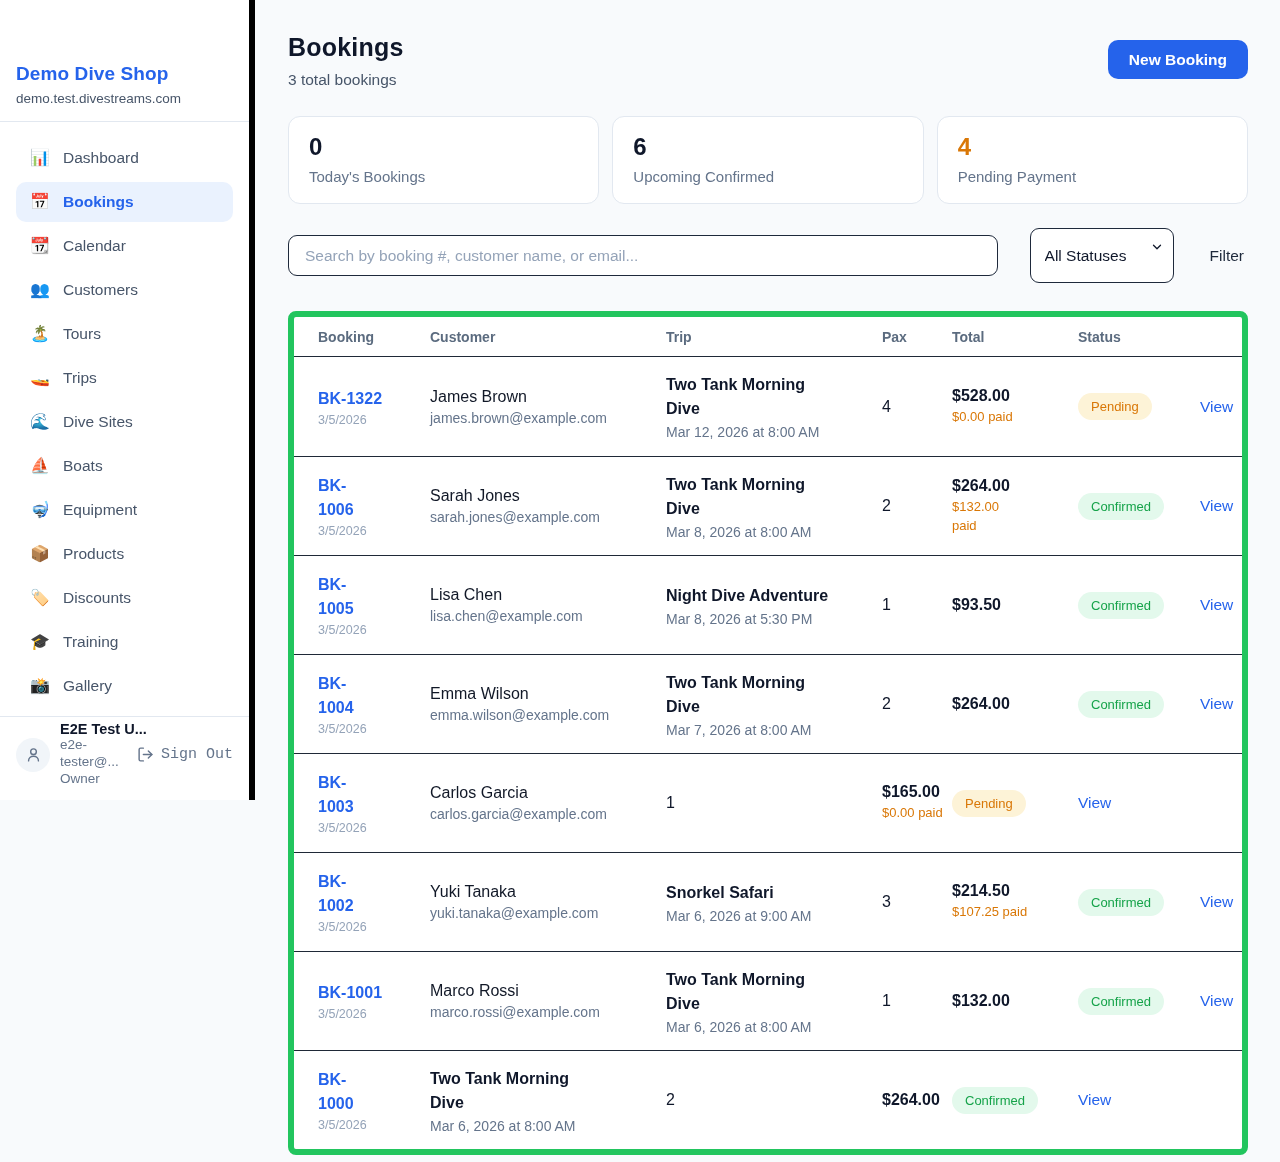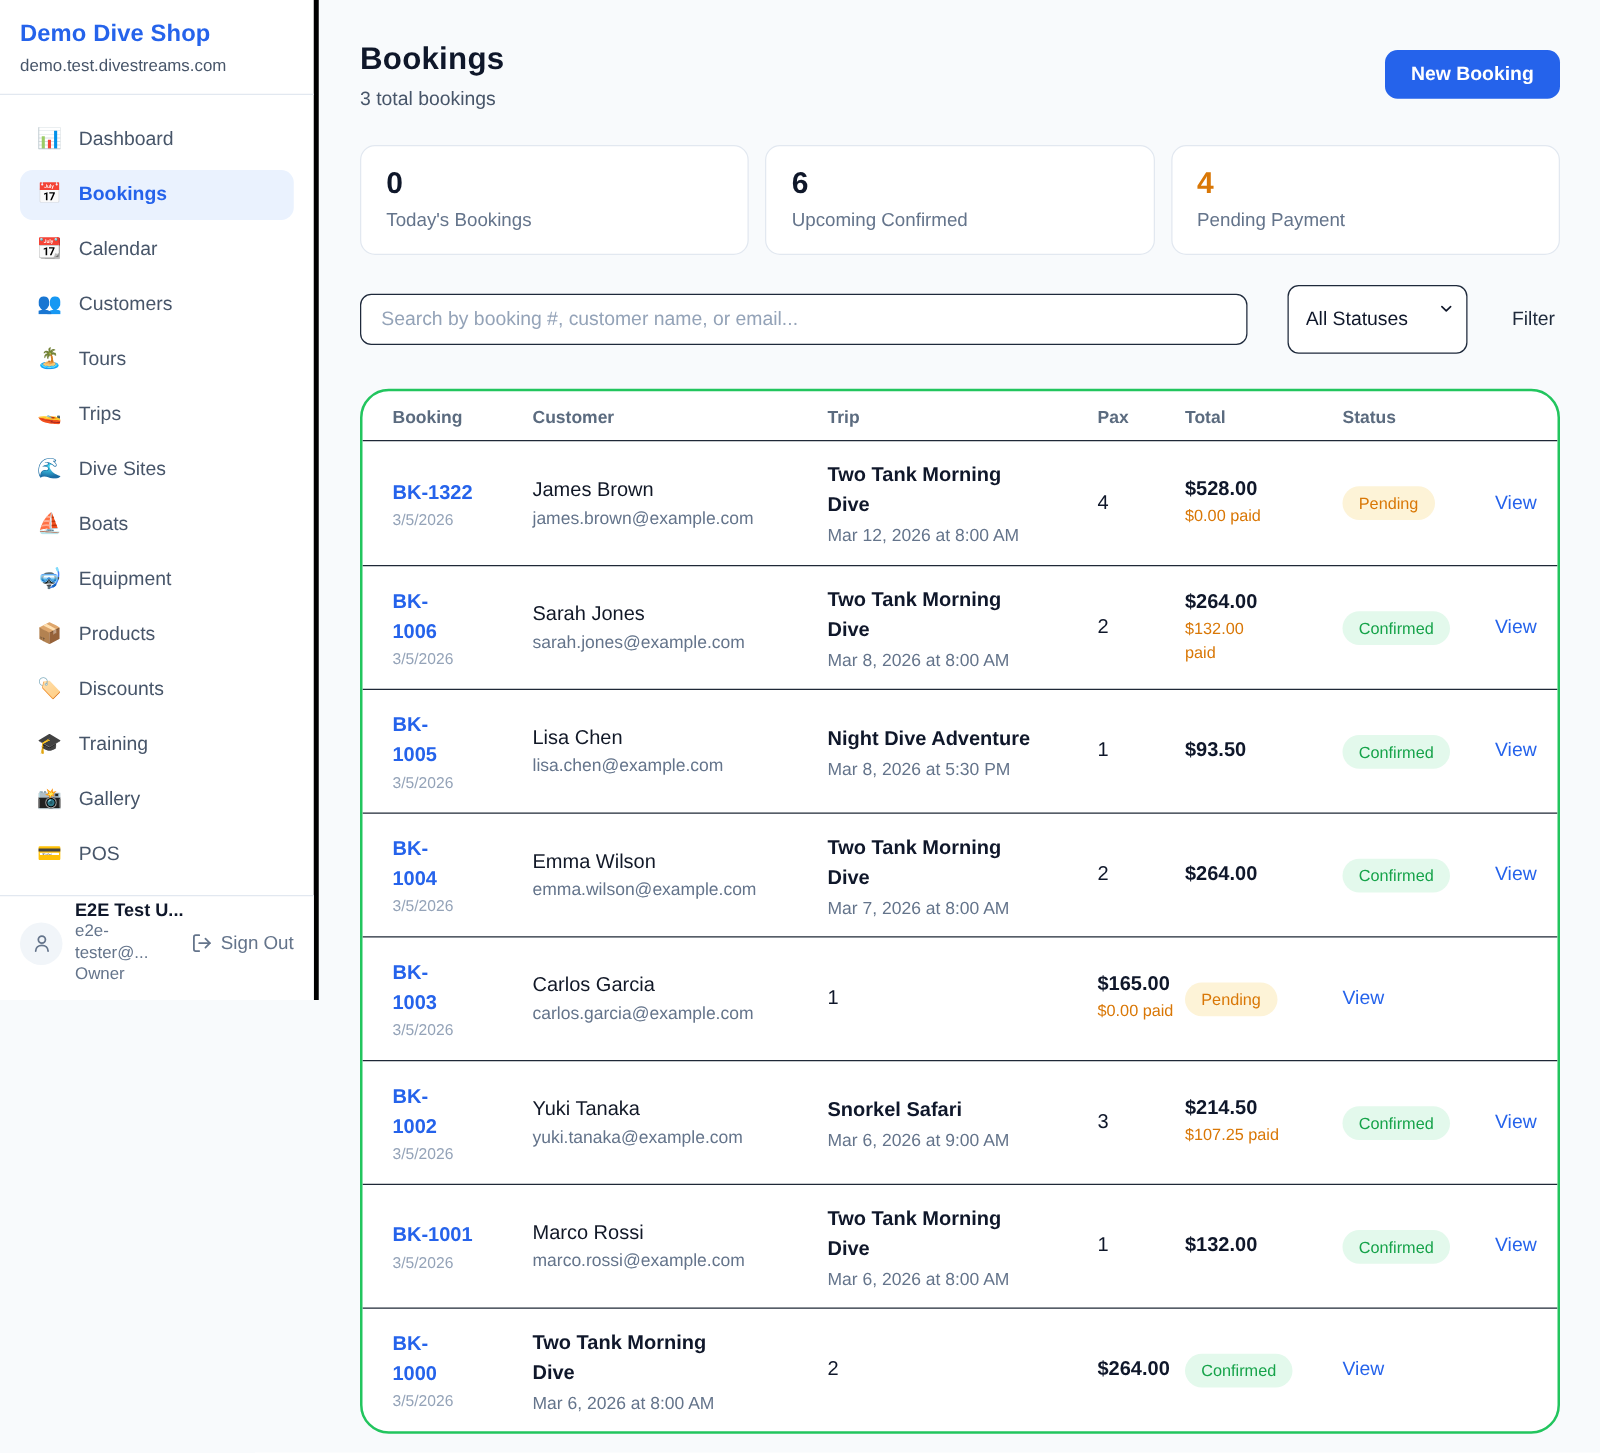--- a/index.html
+++ b/index.html
@@ -4,22 +4,22 @@
 <style>
   * { margin:0; padding:0; box-sizing:border-box; }
   html,body { width:1280px; height:1162px; }
   body {
     font-family:"Liberation Sans","DejaVu Sans",sans-serif;
     background:#f8fafc; color:#0f172a; display:flex; align-items:flex-start;
     overflow:hidden;
   }
   
   .sidebar {
-    width:255px; height:800px; background:#ffffff; border-right:4px solid #000000;
-    flex:0 0 255px; position:relative; display:flex; flex-direction:column;
+    width:255px; height:800px; background:#ffffff; border-right:6px solid #000000;
+    flex:0 0 255px; position:relative; display:flex; flex-direction:column;justify-content:center;
   }
   .brand { padding:17px 16px 15px; border-bottom:1px solid #e2e8f0; }
   .brand-name { color:#2563eb; font-size:19px; font-weight:700; letter-spacing:.1px; }
   .brand-domain { margin-top:6px; font-size:13.5px; color:#475569; }
   .nav { padding:16px 16px 0; }
   .nav-item {
     display:flex; align-items:center; gap:13px; height:40px; margin-bottom:4px;
     padding:0 14px; border-radius:10px; cursor:pointer; color:#475569;
   }
   .nav-item[data-active="true"] { background:#eaf2fe; color:#2563eb; }
@@ -32,21 +32,21 @@
   }
   .avatar {
     width:34px; height:34px; border-radius:50%; background:#f1f5f9; flex:0 0 34px;
     display:flex; align-items:center; justify-content:center;
   }
   .user-info { flex:1; min-width:0; }
   .user-name { font-size:14.5px; font-weight:700; color:#0f172a; white-space:nowrap; }
   .user-email, .user-role { font-size:13.5px; color:#64748b; line-height:1.25; }
   .signout-btn {
     display:flex; align-items:center; gap:7px; color:#64748b; font-size:15px;
-    background:none; border:none; cursor:pointer; font-family:Liberation Sans, sans-serif; white-space:nowrap;
+    background:none; border:none; cursor:pointer; font-family:Liberation Mono, monospace; white-space:nowrap;
   }
   
   .main { flex:1; padding:33px 32px 0 33px; min-width:0; }
   .page-header { display:flex; justify-content:space-between; align-items:flex-start; }
   .page-title { font-size:25px; font-weight:700; color:#0f172a; letter-spacing:.2px; }
   .page-subtitle { margin-top:9px; font-size:15.5px; color:#475569; }
   .primary-btn {
     background:#2563eb; color:#fff; border:none; border-radius:10px; cursor:pointer;
     font-family:inherit; font-size:15.5px; font-weight:600; padding:0 21px; height:39px; margin-top:7px;
   }
@@ -71,21 +71,21 @@
     border:1px solid #1e293b; border-radius:9px; padding:0 30px 0 14px; font-size:15.5px;
     color:#0f172a; font-family:inherit; cursor:pointer;
   }
   .select-chevron { position:absolute; right:10px; top:12px; pointer-events:none; }
   .filter-btn {
     margin-left:32px; background:none; border:none; cursor:pointer; font-family:inherit;
     font-size:15.5px; font-weight:500; color:#1e293b; padding:0 4px;
   }
   
   .table-card {
-    margin:28px 0 33px; background:#fff; border:2px solid #22c55e; border-radius:23px;
+    margin:28px 0 33px; background:#fff; border:6px solid #22c55e; border-radius:8px;
     overflow:hidden;
   }
   .t-grid {
     display:grid; grid-template-columns:112px 236px 216px 70px 126px 122px 30px;
     padding:0 24px; align-items:center;
   }
   .t-head { height:40px; border-bottom:1px solid #1f2937; }
   .t-head .th { font-size:14px; font-weight:600; color:#5b6b7f; }
   .t-row { min-height:99px; padding:13px 24px; }
   .t-row + .t-row { border-top:1px solid #1f2937; }

